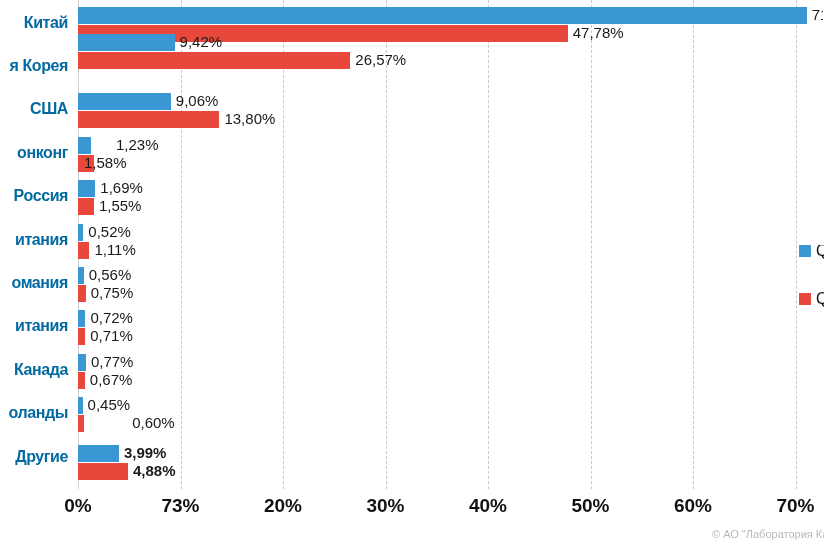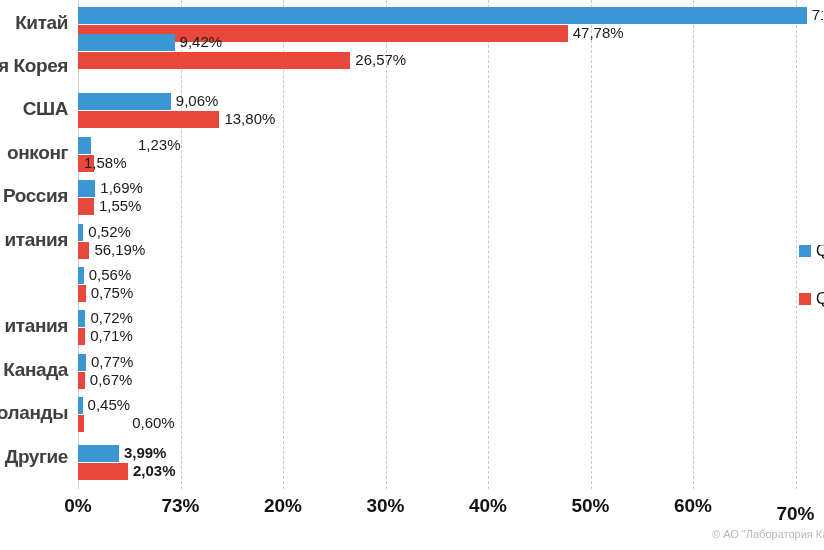--- a/index.html
+++ b/index.html
@@ -85,23 +85,23 @@
   }
   .cat-name {
     position: absolute;
     right: 2px;
     height: 43.4px;
     line-height: 43.4px;
     white-space: nowrap;
     text-align: left;
     font-family: "Liberation Sans", sans-serif;
     font-weight: bold;
-    font-size: 19px;
+    font-size: 16px;
     letter-spacing: -0.4px;
-    color: #404040;
+    color: #0369a1;
   }
 
   
   .x-axis {
     position: absolute;
     left: 0;
     top: 489px;
     width: 824px;
     height: 45px;
   }
@@ -163,20 +163,21 @@
 
 <div id="chart-root">
 
   <div class="cat-names">
       <div class="cat-name" style="top: 0.5px;">Китай</div>
       <div class="cat-name" style="top: 43.9px;">я Корея</div>
       <div class="cat-name" style="top: 87.3px;">США</div>
       <div class="cat-name" style="top: 174.1px;">Россия</div>
       <div class="cat-name" style="top: 130.7px;">онконг</div>
       <div class="cat-name" style="top: 217.5px;">итания</div>
+      <div class="cat-name" style="top: 260.9px;">омания</div>
       <div class="cat-name" style="top: 304.3px;">итания</div>
       <div class="cat-name" style="top: 347.7px;">Канада</div>
       <div class="cat-name" style="top: 391.1px;">оланды</div>
       <div class="cat-name" style="top: 434.5px;">Другие</div>
     </div>
 
   <div class="plot-area">
     <div>
         <div class="gridline axis-zero" style="left: 0px;"></div>
         <div class="gridline" style="left: 102.5px;"></div>
@@ -201,35 +202,35 @@
           <div class="bar-label red" style="left: 272.342px;">26,57%</div>
         </div>
         <div class="cat-row" style="top: 87.3px;">
           <div class="bar blue" style="width: 92.865px; background: rgb(59, 151, 211);"></div>
           <div class="bar-label blue" style="left: 92.865px;">9,06%</div>
           <div class="bar red" style="width: 141.45px; background: rgb(232, 72, 59);"></div>
           <div class="bar-label red" style="left: 141.45px;">13,80%</div>
         </div>
         <div class="cat-row" style="top: 130.7px;">
           <div class="bar blue" style="width: 12.6075px; background: rgb(59, 151, 211);"></div>
-          <div class="bar-label blue" style="left: 22px; padding-left: 38px;">1,23%</div>
+          <div class="bar-label blue" style="left: 0; padding-left: 38px;">1,23%</div>
           <div class="bar red" style="width: 16.195px; background: rgb(232, 72, 59);"></div>
           <div class="bar-label red" style="left: 1px;">1,58%</div>
         </div>
         <div class="cat-row" style="top: 174.1px;">
           <div class="bar blue" style="width: 17.3225px; background: rgb(59, 151, 211);"></div>
           <div class="bar-label blue" style="left: 17.3225px;">1,69%</div>
           <div class="bar red" style="width: 15.8875px; background: rgb(232, 72, 59);"></div>
           <div class="bar-label red" style="left: 15.8875px;">1,55%</div>
         </div>
         <div class="cat-row" style="top: 217.5px;">
           <div class="bar blue" style="width: 5.33px; background: rgb(59, 151, 211);"></div>
           <div class="bar-label blue" style="left: 5.33px;">0,52%</div>
           <div class="bar red" style="width: 11.3775px; background: rgb(232, 72, 59);"></div>
-          <div class="bar-label red" style="left: 11.3775px;">56,19%</div>
+          <div class="bar-label red" style="left: 11.3775px;">1,11%</div>
         </div>
         <div class="cat-row" style="top: 260.9px;">
           <div class="bar blue" style="width: 5.74px; background: rgb(59, 151, 211);"></div>
           <div class="bar-label blue" style="left: 5.74px;">0,56%</div>
           <div class="bar red" style="width: 7.6875px; background: rgb(232, 72, 59);"></div>
           <div class="bar-label red" style="left: 7.6875px;">0,75%</div>
         </div>
         <div class="cat-row" style="top: 304.3px;">
           <div class="bar blue" style="width: 7.38px; background: rgb(59, 151, 211);"></div>
           <div class="bar-label blue" style="left: 7.38px;">0,72%</div>
@@ -245,34 +246,34 @@
         <div class="cat-row" style="top: 391.1px;">
           <div class="bar blue" style="width: 4.6125px; background: rgb(59, 151, 211);"></div>
           <div class="bar-label blue" style="left: 4.6125px;">0,45%</div>
           <div class="bar red" style="width: 6.15px; background: rgb(232, 72, 59);"></div>
           <div class="bar-label red" style="left: 6.15px; padding-left: 48px;">0,60%</div>
         </div>
         <div class="cat-row" style="top: 439px; font-weight: bold;">
           <div class="bar blue" style="width: 40.8975px; background: rgb(59, 151, 211);"></div>
           <div class="bar-label blue" style="left: 40.8975px;">3,99%</div>
           <div class="bar red" style="width: 50.02px; background: rgb(232, 72, 59);"></div>
-          <div class="bar-label red" style="left: 50.02px;">2,03%</div>
+          <div class="bar-label red" style="left: 50.02px;">4,88%</div>
         </div>
       </div>
   </div>
 
   <div class="x-axis">
       <div class="x-tick-label" style="left: 78px;">0%</div>
       <div class="x-tick-label" style="left: 180.5px;">73%</div>
       <div class="x-tick-label" style="left: 283px;">20%</div>
       <div class="x-tick-label" style="left: 385.5px;">30%</div>
       <div class="x-tick-label" style="left: 488px;">40%</div>
       <div class="x-tick-label" style="left: 590.5px;">50%</div>
       <div class="x-tick-label" style="left: 693px;">60%</div>
-      <div class="x-tick-label" style="left: 795.5px; margin-top: 8px;">70%</div>
+      <div class="x-tick-label" style="left: 795.5px;">70%</div>
     </div>
 
   <div class="legend">
       <div class="legend-item">
         <span class="legend-swatch blue" style="background: rgb(59, 151, 211);"></span>
         <span class="legend-text">Q</span>
       </div>
       <div class="legend-item">
         <span class="legend-swatch red" style="background: rgb(232, 72, 59);"></span>
         <span class="legend-text">Q</span>

